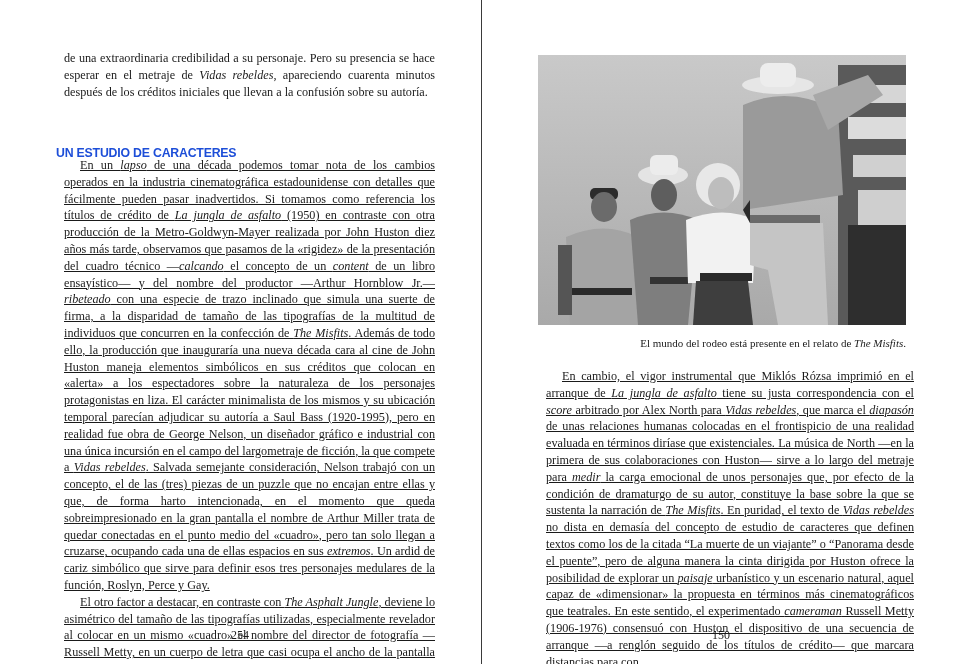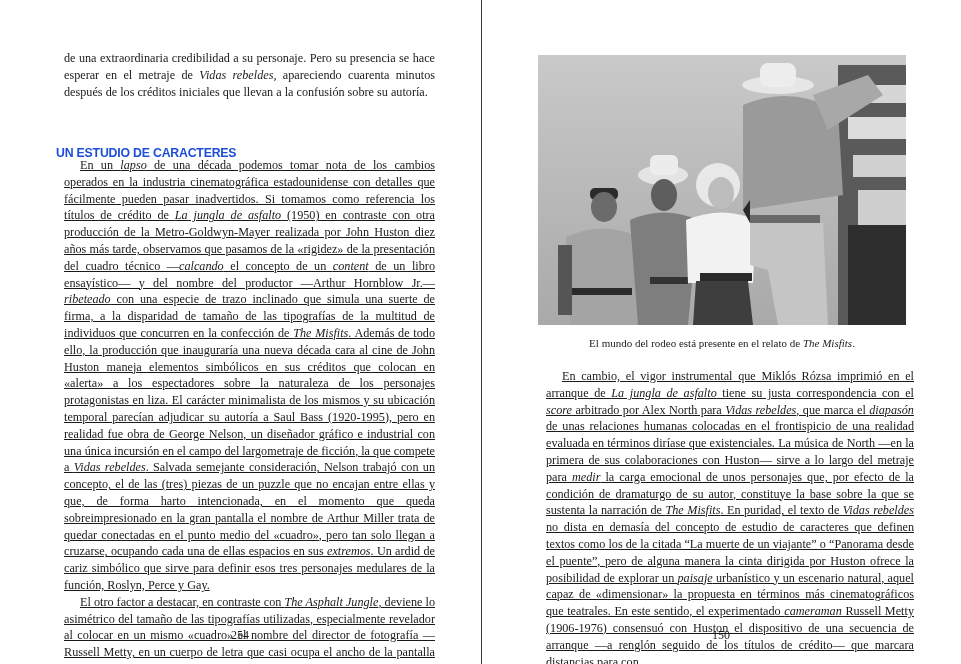--- a/index.html
+++ b/index.html
@@ -12,21 +12,21 @@
   .page-left .col { left: 56px; width: 371px; }
   .page-right .col { left: 538px; width: 368px; }
   p { margin: 0; }
   p.indent { text-indent: 16px; text-decoration: underline; }
   i { font-style: italic; }
   .heading { position: absolute; left: 56px; top: 128px; font-family: "Liberation Sans", "DejaVu Sans", sans-serif; font-weight: bold; font-size: 12.3px; letter-spacing: -0.2px; color: #1d4ed8; margin-top: 18px; }
   .folio { position: absolute; top: 628px; font-size: 12px; font-family: "Liberation Serif", serif; }
   .folio-left { left: 231px; }
   .folio-right { left: 712px; }
   .photo { position: absolute; left: 538px; top: 55px; width: 368px; height: 270px; overflow: hidden; background: #bdbdbd; }
-  .caption { position: absolute; left: 538px; width: 368px; top: 336px; text-align: center; font-size: 11px; line-height: 14px; }
+  .caption { position: absolute; left: 538px; width: 368px; top: 336px; text-align: right; font-size: 11px; line-height: 14px; }
 </style>
 </head>
 <body>
 
 <div class="page page-left">
   <div class="col" style="top:50px;">
     <p>de una extraordinaria credibilidad a su personaje. Pero su presencia se hace esperar en el metraje de <i>Vidas rebeldes</i>, apareciendo cuarenta minutos después de los créditos iniciales que llevan a la confusión sobre su autoría.</p>
   </div>
   <div class="heading">UN ESTUDIO DE CARACTERES</div>
   <div class="col" style="top:157px;">

